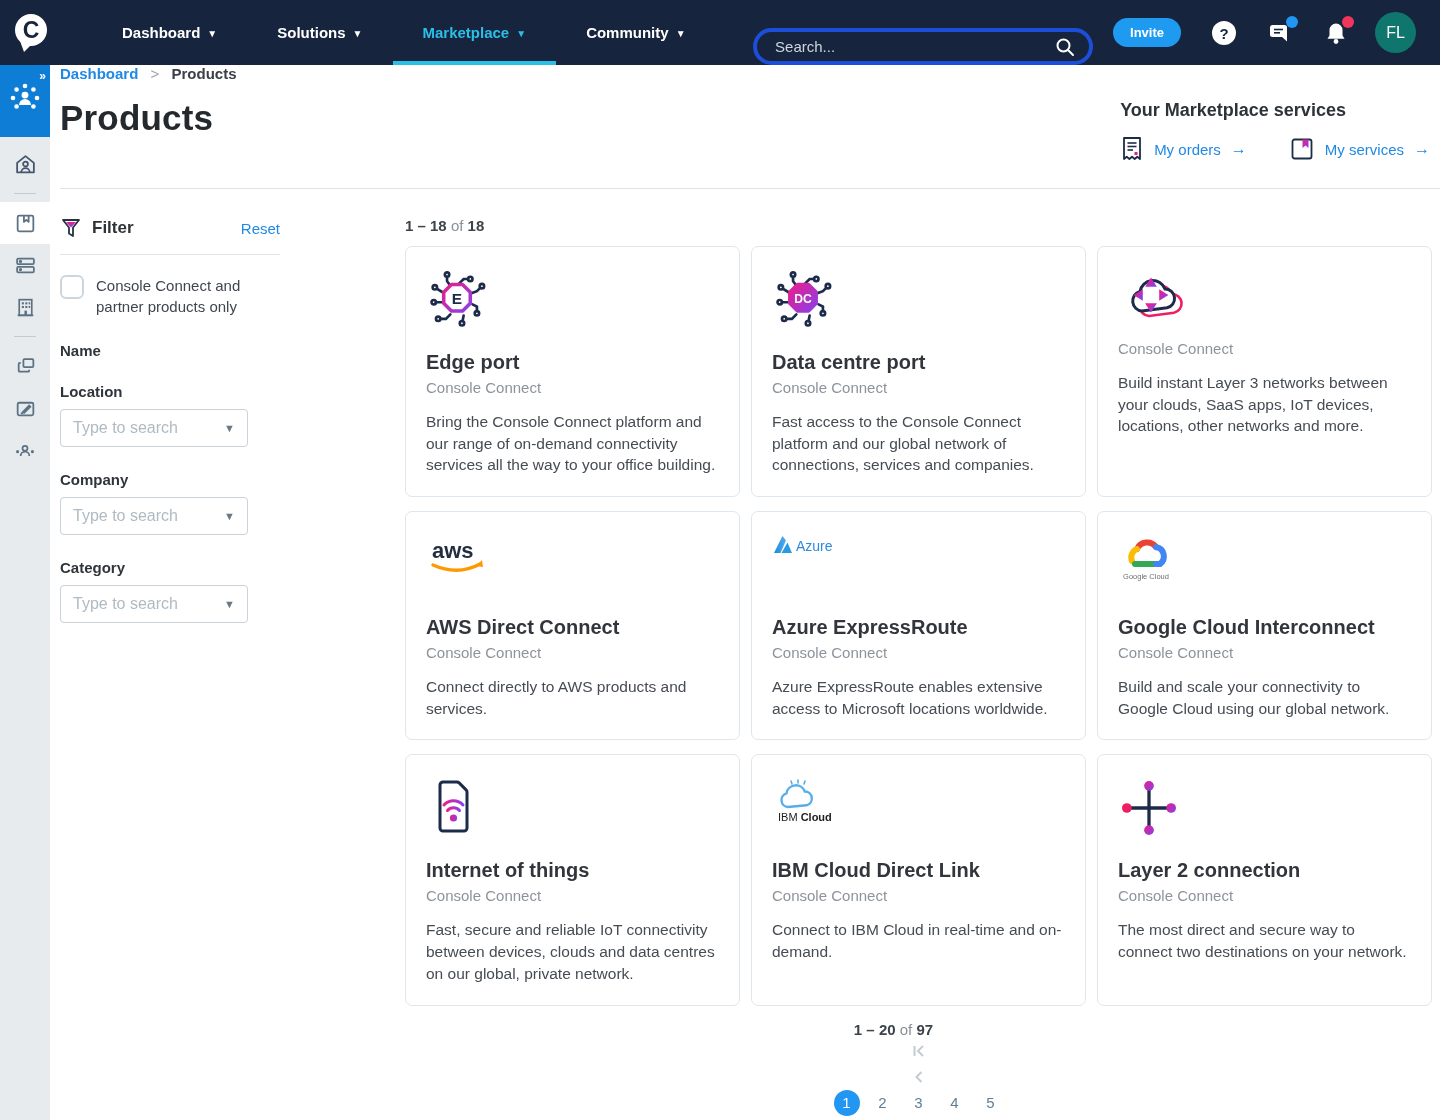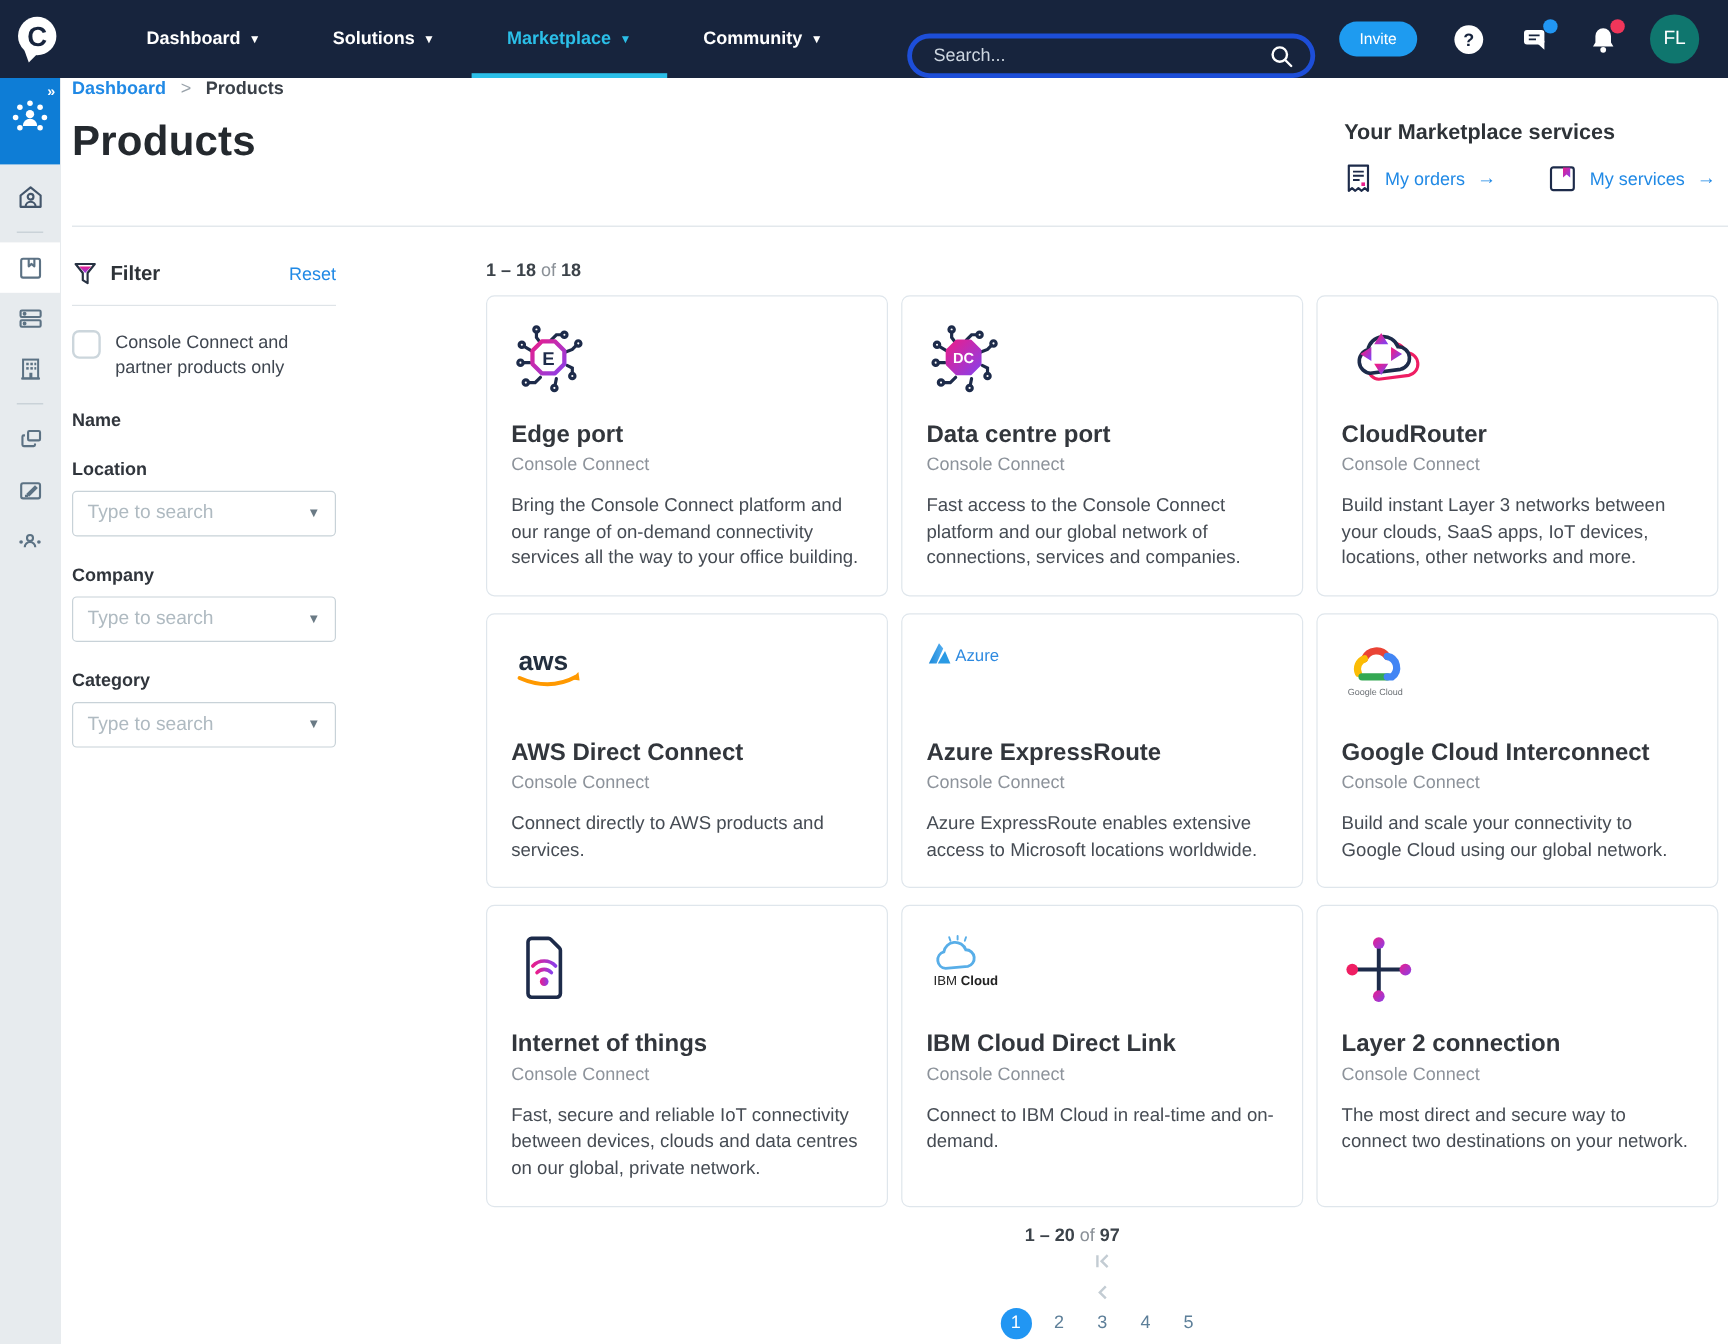--- a/index.html
+++ b/index.html
@@ -14,21 +14,21 @@
   .nav-item { height:65px; display:flex; align-items:center; gap:7px; padding:4px 30px 0 30px;
     border-bottom:4px solid transparent; color:#fff; font-size:15px; font-weight:700; cursor:pointer; }
   .nav-item .chev { font-size:10px; margin-top:2px; }
   .nav-item.active { color:#2bbfe8; border-bottom-color:#2bbfe8; }
   .nav-search { margin-left:auto; width:340px; height:37px; border:4px solid #1d4ed8; border-radius:19px;
     display:flex; align-items:center; padding:0 14px 0 18px;margin-top:28px; }
   .nav-search input { flex:1; background:transparent; border:none; outline:none; color:#dfe6ee; font-size:15px;
     font-family:"Liberation Sans", sans-serif; }
   .nav-search input::placeholder { color:#cdd6e0; }
   .invite-btn { margin-left:20px; background:#1e9bf0; color:#fff; border:none; border-radius:15px;
-    height:29px; padding:0 17px; font-size:13px; font-weight:400; cursor:pointer; }
+    height:29px; padding:0 17px; font-size:13px; font-weight:700; cursor:pointer; }
   .nav-icon { position:relative; margin-left:30px; width:26px; height:26px; cursor:pointer; }
   .badge { position:absolute; top:-4px; right:-5px; width:12px; height:12px; border-radius:50%; }
   .badge.blue { background:#2196f3; }
   .badge.red { background:#f0365a; }
   .avatar { margin:0 24px 0 26px; width:41px; height:41px; border-radius:50%; background:#0f766e;
     color:#fff; font-size:16px; font-weight:400; display:flex; align-items:center; justify-content:center; cursor:pointer; }
 
   
   .sidebar { position:fixed; top:65px; left:0; bottom:0; width:50px; background:#e7ebee; z-index:9; }
   .side-top { width:50px; height:72px; background:#0e7dd6; color:#fff; display:flex; flex-direction:column;
@@ -64,21 +64,21 @@
   .filter-head .ttl { font-size:17px; font-weight:700; margin-left:10px; }
   .filter-head .reset { margin-left:auto; color:#2089e5; font-size:15px; cursor:pointer; }
   .filter-sep { border:none; border-top:1px solid #dfe4e8; margin:15px 0 20px; }
   .chk-row { display:flex; gap:12px; align-items:flex-start; cursor:pointer; }
   .chk-box { width:24px; height:24px; border:2px solid #ccd6dc; border-radius:6px; background:#fff; flex-shrink:0; }
   .chk-lbl { font-size:15px; color:#3f4650; line-height:1.42; }
   .f-label { font-size:15px; font-weight:700; color:#30353c; margin:24px 0 9px; }
   .f-input { width:220px; height:38px; border:1px solid #c8d2d8; border-radius:4px; padding:0 12px;
     font-size:16px; color:#3f4650; font-family:"Liberation Sans", sans-serif; outline:none; }
   .f-input::placeholder { color:#afbac1; }
-  .f-select { width:220px; height:38px; border:1px solid #c8d2d8; border-radius:4px; padding:0 12px;
+  .f-select { width:188px; height:38px; border:1px solid #c8d2d8; border-radius:4px; padding:0 12px;
     display:flex; align-items:center; cursor:pointer; }
   .f-select .ph { color:#afbac1; font-size:16px; }
   .f-select .caret { margin-left:auto; color:#6a7a85; font-size:11px; }
 
   
   .products-area { margin-left:125px; }
   .count-line { font-size:15px; color:#8a9097; margin-bottom:12px; }
   .count-line b { color:#3c434a; }
   .grid { display:grid; grid-template-columns:repeat(3, 335px); column-gap:11px; row-gap:14px; }
   .card { border:1px solid #dfe6ec; border-radius:7px; background:#fff; padding:22px 20px 20px; cursor:pointer; }
@@ -427,21 +427,20 @@
                 <g stroke="url(#crg)" stroke-width="2.6" fill="url(#crg)">
                   <line x1="33" y1="16" x2="33" y2="36"></line>
                   <line x1="23" y1="26" x2="43" y2="26"></line>
                   <polygon points="33,11 36.5,16.5 29.5,16.5"></polygon>
                   <polygon points="33,41 36.5,35.5 29.5,35.5"></polygon>
                   <polygon points="18,26 23.5,22.5 23.5,29.5"></polygon>
                   <polygon points="48,26 42.5,22.5 42.5,29.5"></polygon>
                 </g>
               </svg>
             </div>
-            <div class="card-title">CloudRouter</div>
             <div class="card-vendor">Console Connect</div>
             <div class="card-desc">Build instant Layer 3 networks between your clouds, SaaS apps, IoT devices, locations, other networks and more.</div>
           </div>
           <div class="card">
             <div class="card-icon">
               <svg width="64" height="44" viewBox="0 0 64 44">
                 <text x="6" y="24" font-size="22" font-weight="bold" fill="#232f3e" font-family="Liberation Sans, sans-serif">aws</text>
                 <path d="M7,31 Q32,42 54,30" fill="none" stroke="#ff9900" stroke-width="3.4" stroke-linecap="round"></path>
                 <polygon points="56,26 57,33 50,32" fill="#ff9900"></polygon>
               </svg>

